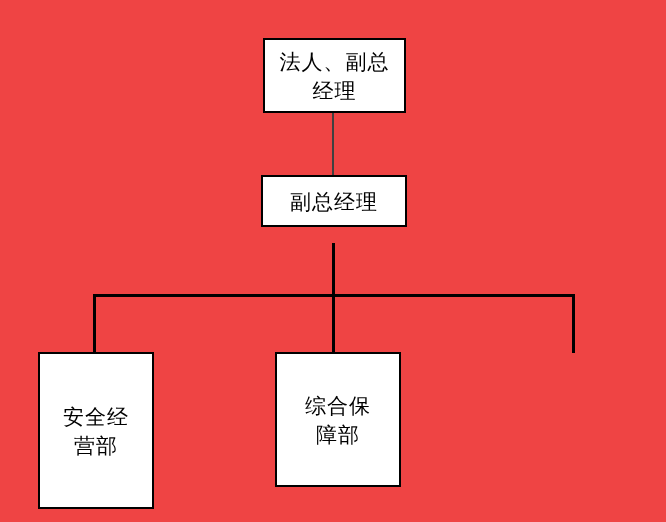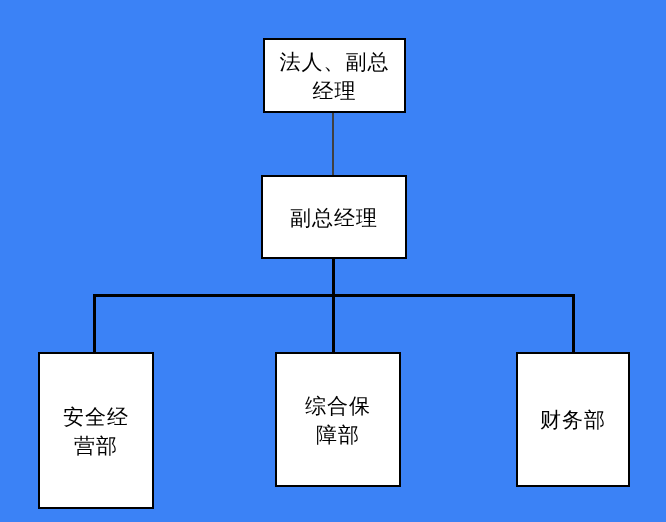--- a/index.html
+++ b/index.html
@@ -5,21 +5,21 @@
   * { margin: 0; padding: 0; box-sizing: border-box; }
   html, body {
     width: 666px; height: 522px;
     background: #ffffff;
     font-family: "Liberation Sans", sans-serif;
     overflow: hidden;
   }
   .canvas {
     position: relative;
     width: 666px; height: 522px;
-    background: #3b82f6;
+    background: #ef4444;
   }
   .node {
     position: absolute;
     background: #ffffff;
     border: 2px solid #000000;
     display: flex;
     align-items: center;
     justify-content: center;
     text-align: center;
   }
@@ -33,21 +33,21 @@
   .edge {
     position: absolute;
     background: #000000;
   }
   .edge-thin {
     background: #404040;
   }
 
   
   #node-root     { left: 263px; top: 38px;  width: 143px; height: 75px; }
-  #node-manager  { left: 261px; top: 175px; width: 146px; height: 84px; }
+  #node-manager  { left: 261px; top: 175px; width: 146px; height: 52px; }
   #node-safety   { left: 38px;  top: 352px; width: 116px; height: 157px; }
   #node-support  { left: 275px; top: 352px; width: 126px; height: 135px; }
   #node-finance  { left: 516px; top: 352px; width: 114px; height: 135px; }
 
   #edge-root-manager     { left: 332px; top: 112px; width: 2px;   height: 64px; }
   #edge-manager-drop     { left: 332px; top: 243px; width: 3px;   height: 111px; }
   #edge-horizontal       { left: 93px;  top: 294px; width: 482px; height: 3px; }
   #edge-drop-safety      { left: 93px;  top: 295px; width: 3px;   height: 58px; }
   #edge-drop-finance     { left: 572px; top: 295px; width: 3px;   height: 58px; }
 </style>
@@ -74,17 +74,14 @@
   <div class="node" id="node-safety">
     <span class="node-label">安全经
 营部</span>
   </div>
 
   <div class="node" id="node-support">
     <span class="node-label">综合保
 障部</span>
   </div>
 
-  <div class="node" id="node-finance">
-    <span class="node-label">财务部</span>
-  </div>
 
 </div>
 
 </body></html>

